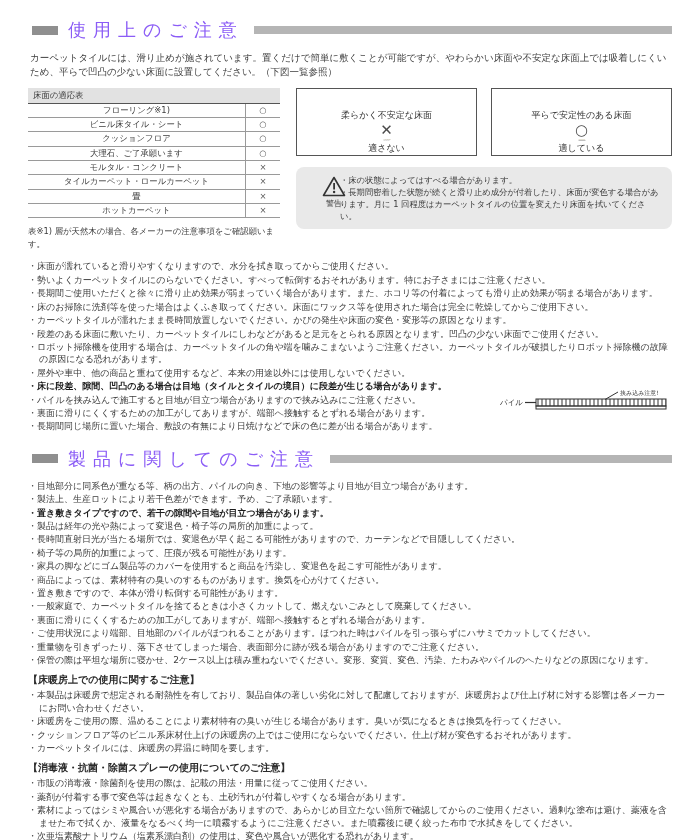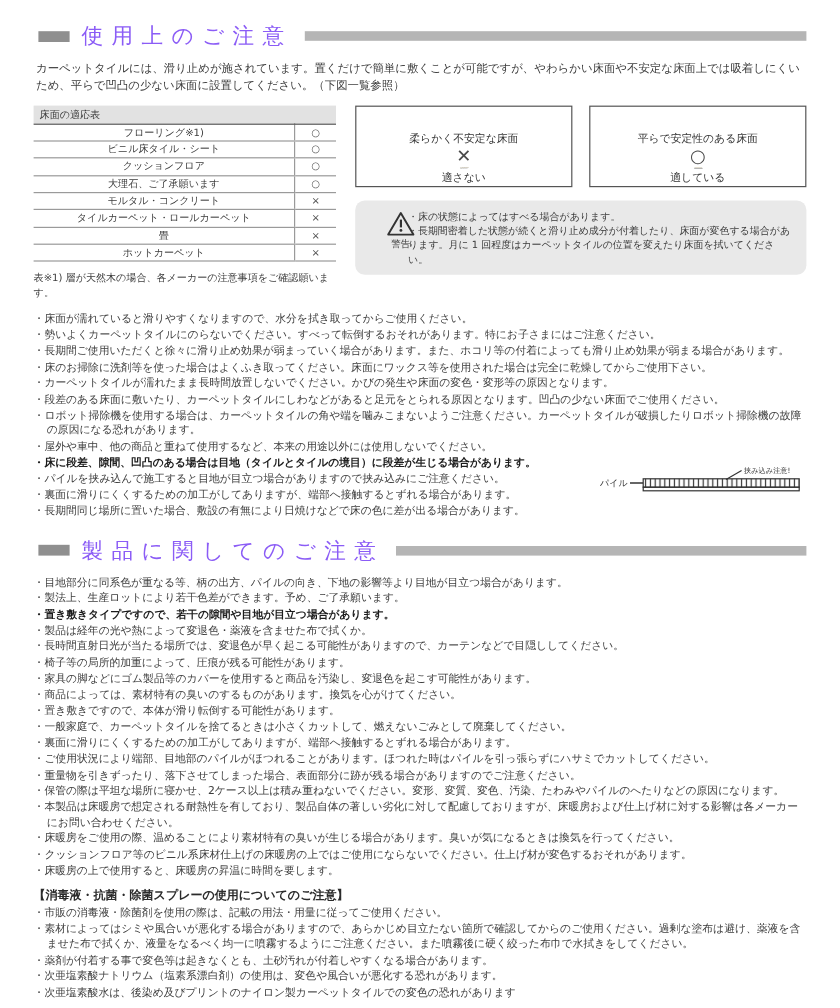--- a/index.html
+++ b/index.html
@@ -175,41 +175,42 @@
   <div class="sec-header" style="margin-top:14px;">
     <div class="sec-tick"></div>
     <div class="sec-title">製品に関してのご注意</div>
     <div class="sec-bar"></div>
   </div>
 
   <div class="bullets" style="margin-top:2px;">
     <div class="bullet">・目地部分に同系色が重なる等、柄の出方、パイルの向き、下地の影響等より目地が目立つ場合があります。</div>
       <div class="bullet">・製法上、生産ロットにより若干色差ができます。予め、ご了承願います。</div>
       <div class="bullet bold">・置き敷きタイプですので、若干の隙間や目地が目立つ場合があります。</div>
-      <div class="bullet">・製品は経年の光や熱によって変退色・薬液を含ませた布で拭くか。</div>
+      <div class="bullet">・製品は経年の光や熱によって変退色・椅子等の局所的加重によって。</div>
       <div class="bullet">・長時間直射日光が当たる場所では、変退色が早く起こる可能性がありますので、カーテンなどで目隠ししてください。</div>
       <div class="bullet">・椅子等の局所的加重によって、圧痕が残る可能性があります。</div>
       <div class="bullet">・家具の脚などにゴム製品等のカバーを使用すると商品を汚染し、変退色を起こす可能性があります。</div>
       <div class="bullet">・商品によっては、素材特有の臭いのするものがあります。換気を心がけてください。</div>
       <div class="bullet">・置き敷きですので、本体が滑り転倒する可能性があります。</div>
       <div class="bullet">・一般家庭で、カーペットタイルを捨てるときは小さくカットして、燃えないごみとして廃棄してください。</div>
       <div class="bullet">・裏面に滑りにくくするための加工がしてありますが、端部へ接触するとずれる場合があります。</div>
       <div class="bullet">・ご使用状況により端部、目地部のパイルがほつれることがあります。ほつれた時はパイルを引っ張らずにハサミでカットしてください。</div>
       <div class="bullet">・重量物を引きずったり、落下させてしまった場合、表面部分に跡が残る場合がありますのでご注意ください。</div>
       <div class="bullet">・保管の際は平坦な場所に寝かせ、2ケース以上は積み重ねないでください。変形、変質、変色、汚染、たわみやパイルのへたりなどの原因になります。</div>
   </div>
 
+  <div class="sub-heading">【床暖房上での使用に関するご注意】</div>
   <div class="bullets" style="margin-top:0;">
     <div class="bullet">・本製品は床暖房で想定される耐熱性を有しており、製品自体の著しい劣化に対して配慮しておりますが、床暖房および仕上げ材に対する影響は各メーカーにお問い合わせください。</div>
       <div class="bullet">・床暖房をご使用の際、温めることにより素材特有の臭いが生じる場合があります。臭いが気になるときは換気を行ってください。</div>
       <div class="bullet">・クッションフロア等のビニル系床材仕上げの床暖房の上ではご使用にならないでください。仕上げ材が変色するおそれがあります。</div>
-      <div class="bullet">・床暖房の上で使用すると、床暖房の昇温に時間を要します。</div>
+      <div class="bullet">・カーペットタイルには、床暖房の昇温に時間を要します。</div>
   </div>
 
   <div class="sub-heading">【消毒液・抗菌・除菌スプレーの使用についてのご注意】</div>
   <div class="bullets" style="margin-top:0;">
     <div class="bullet">・市販の消毒液・除菌剤を使用の際は、記載の用法・用量に従ってご使用ください。</div>
+      <div class="bullet">・薬剤が付着する事で変色等は起きなくとも、土砂汚れが付着しやすくなる場合があります。</div>
       <div class="bullet">・素材によってはシミや風合いが悪化する場合がありますので、あらかじめ目立たない箇所で確認してからのご使用ください。過剰な塗布は避け、薬液を含ませた布で拭くか、液量をなるべく均一に噴霧するようにご注意ください。また噴霧後に硬く絞った布巾で水拭きをしてください。</div>
-      <div class="bullet">・薬剤が付着する事で変色等は起きなくとも、土砂汚れが付着しやすくなる場合があります。</div>
       <div class="bullet">・次亜塩素酸ナトリウム（塩素系漂白剤）の使用は、変色や風合いが悪化する恐れがあります。</div>
       <div class="bullet">・次亜塩素酸水は、後染め及びプリントのナイロン製カーペットタイルでの変色の恐れがあります</div>
   </div>
 </div>
 
 </body></html>

